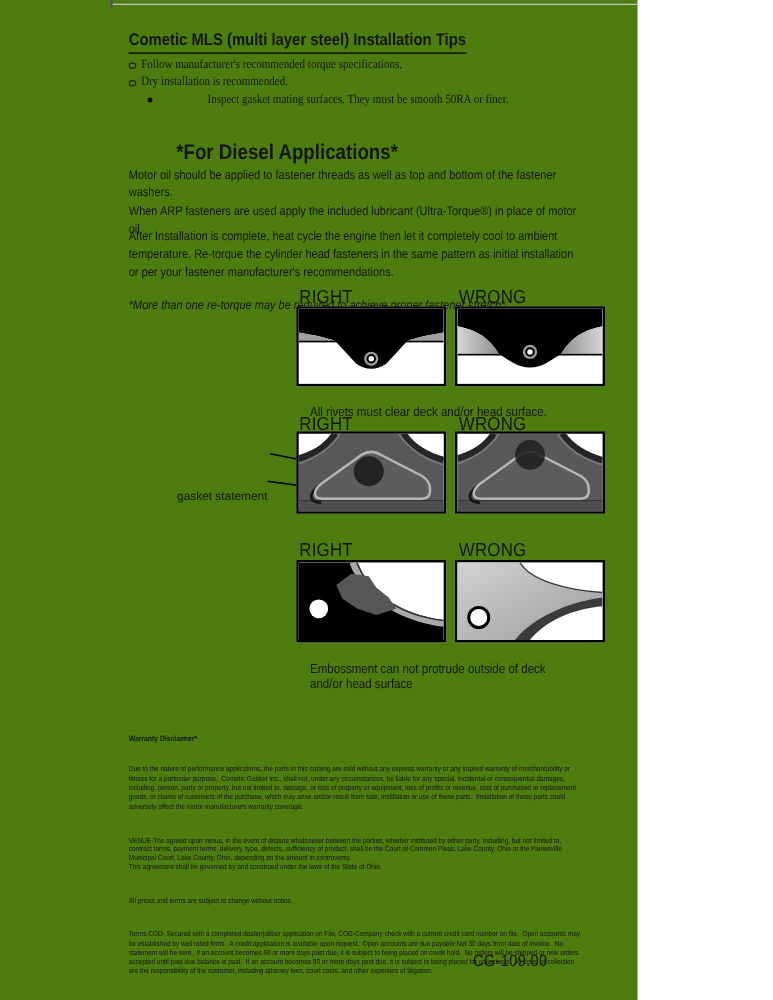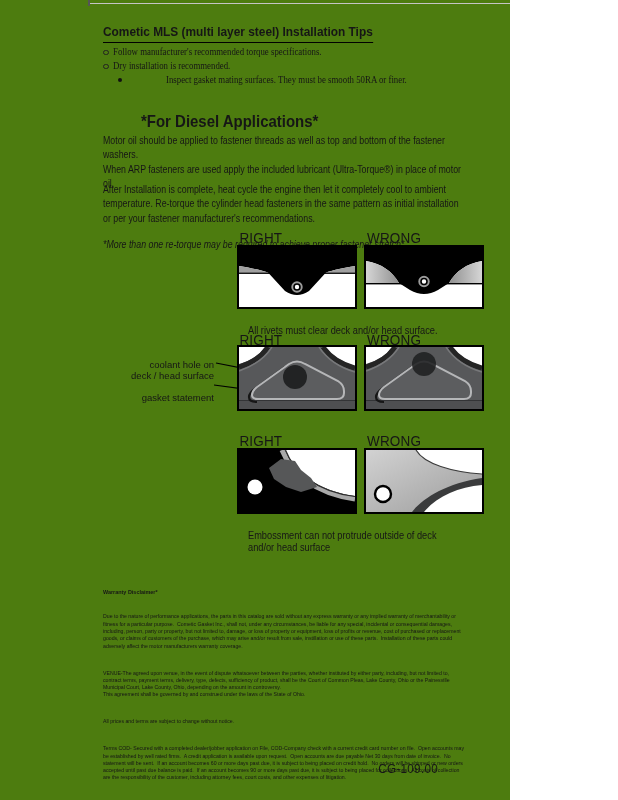--- a/index.html
+++ b/index.html
@@ -126,24 +126,20 @@
     <span class="cond">All rivets must clear deck and/or head surface.</span>
   </div>
 
   <div class="abs dlabel" style="left:237px;top:331px">
     <span class="condc">RIGHT</span>
   </div>
   <div class="abs dlabel" style="left:364px;top:331px">
     <span class="condc">WRONG</span>
   </div>
 
-  <div class="abs side-label sl1">
-    <span>coolant hole on
-deck / head surface</span>
-  </div>
   <div class="abs side-label sl2">
     <span>gasket statement</span>
   </div>
   <svg class="abs leader" width="140" height="45" viewBox="0 0 140 45">
     <line x1="56" y1="8" x2="132" y2="23" stroke="#000" stroke-width="1.1"></line>
     <line x1="54" y1="30" x2="99" y2="36" stroke="#000" stroke-width="1.1"></line>
   </svg>
 
   <div class="abs dbox h66" style="left:237px;top:345px">
     <svg width="116" height="62" viewBox="0 0 116 62">

